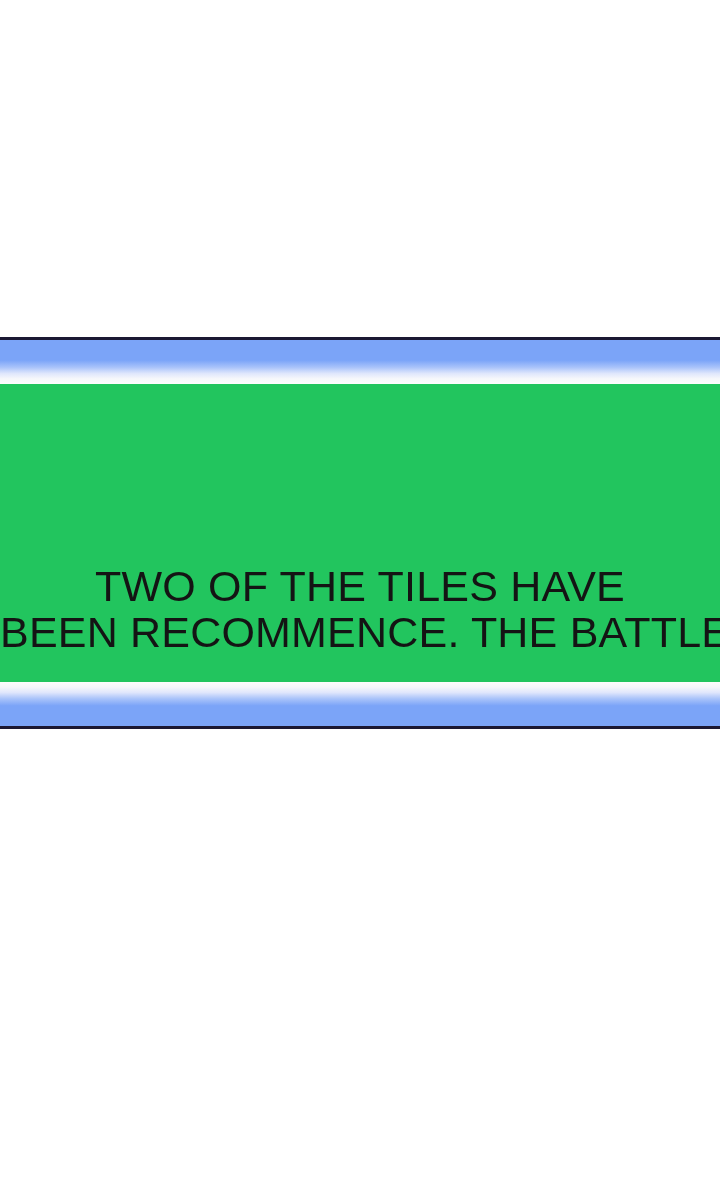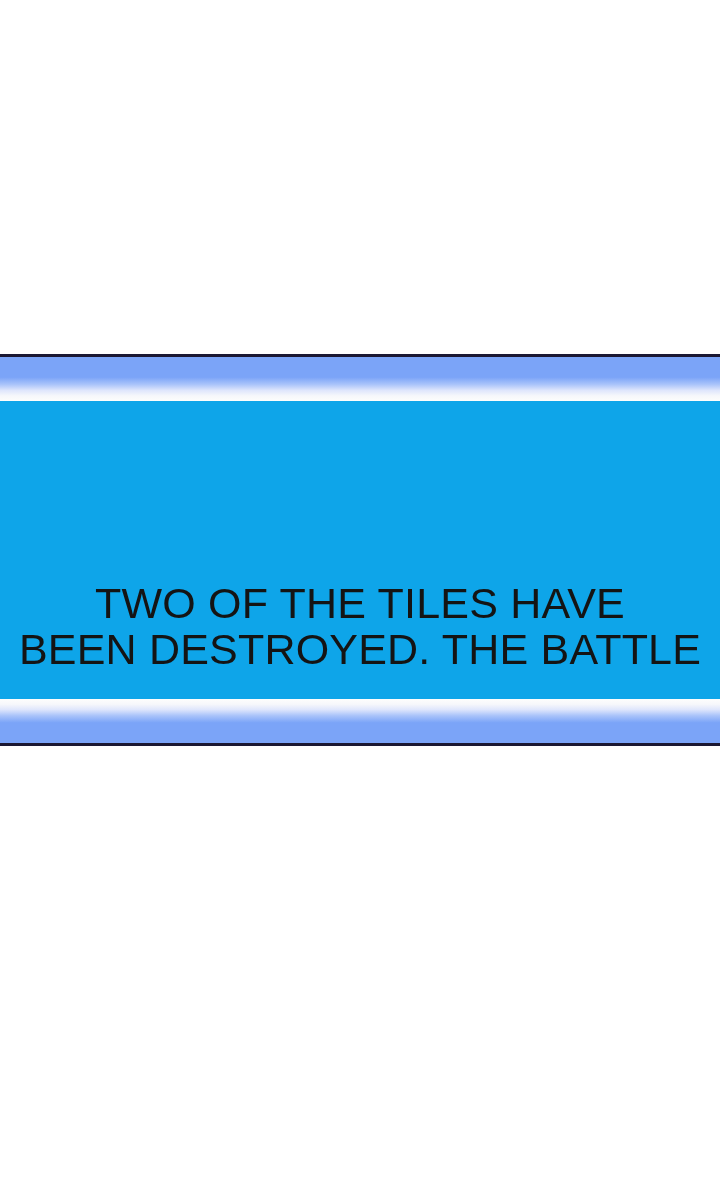--- a/index.html
+++ b/index.html
@@ -33,24 +33,24 @@
     width: 720px;
     background: #ffffff;
   }
   .gutter-top    { top: 0;     height: 337px; }
   .gutter-bottom { top: 884px; height: 315px; }
 
   
   .panel {
     position: absolute;
     left: 0;
-    top: 354px;
+    top: 337px;
     width: 720px;
     height: 392px;
-    background: #0ea5e9;
+    background: #22c55e;
     box-sizing: border-box;
   }
 
   
   .panel-rule {
     position: absolute;
     left: 0;
     width: 720px;
     height: 3px;
     background: #1b1833;
@@ -123,20 +123,20 @@
   <div class="panel">
 
     <div class="panel-rule panel-rule-top"></div>
     <div class="glow glow-top"></div>
 
     <div class="glow glow-bottom"></div>
     <div class="panel-rule panel-rule-bottom"></div>
 
     <div class="narration">
       <span class="narration-line">TWO OF THE TILES HAVE</span>
-      <span class="narration-line">BEEN DESTROYED. THE BATTLE</span>
+      <span class="narration-line">BEEN RECOMMENCE. THE BATTLE</span>
     </div>
 
   </div>
 
   <div class="gutter gutter-bottom"></div>
 
 </div>
 
 </body></html>

